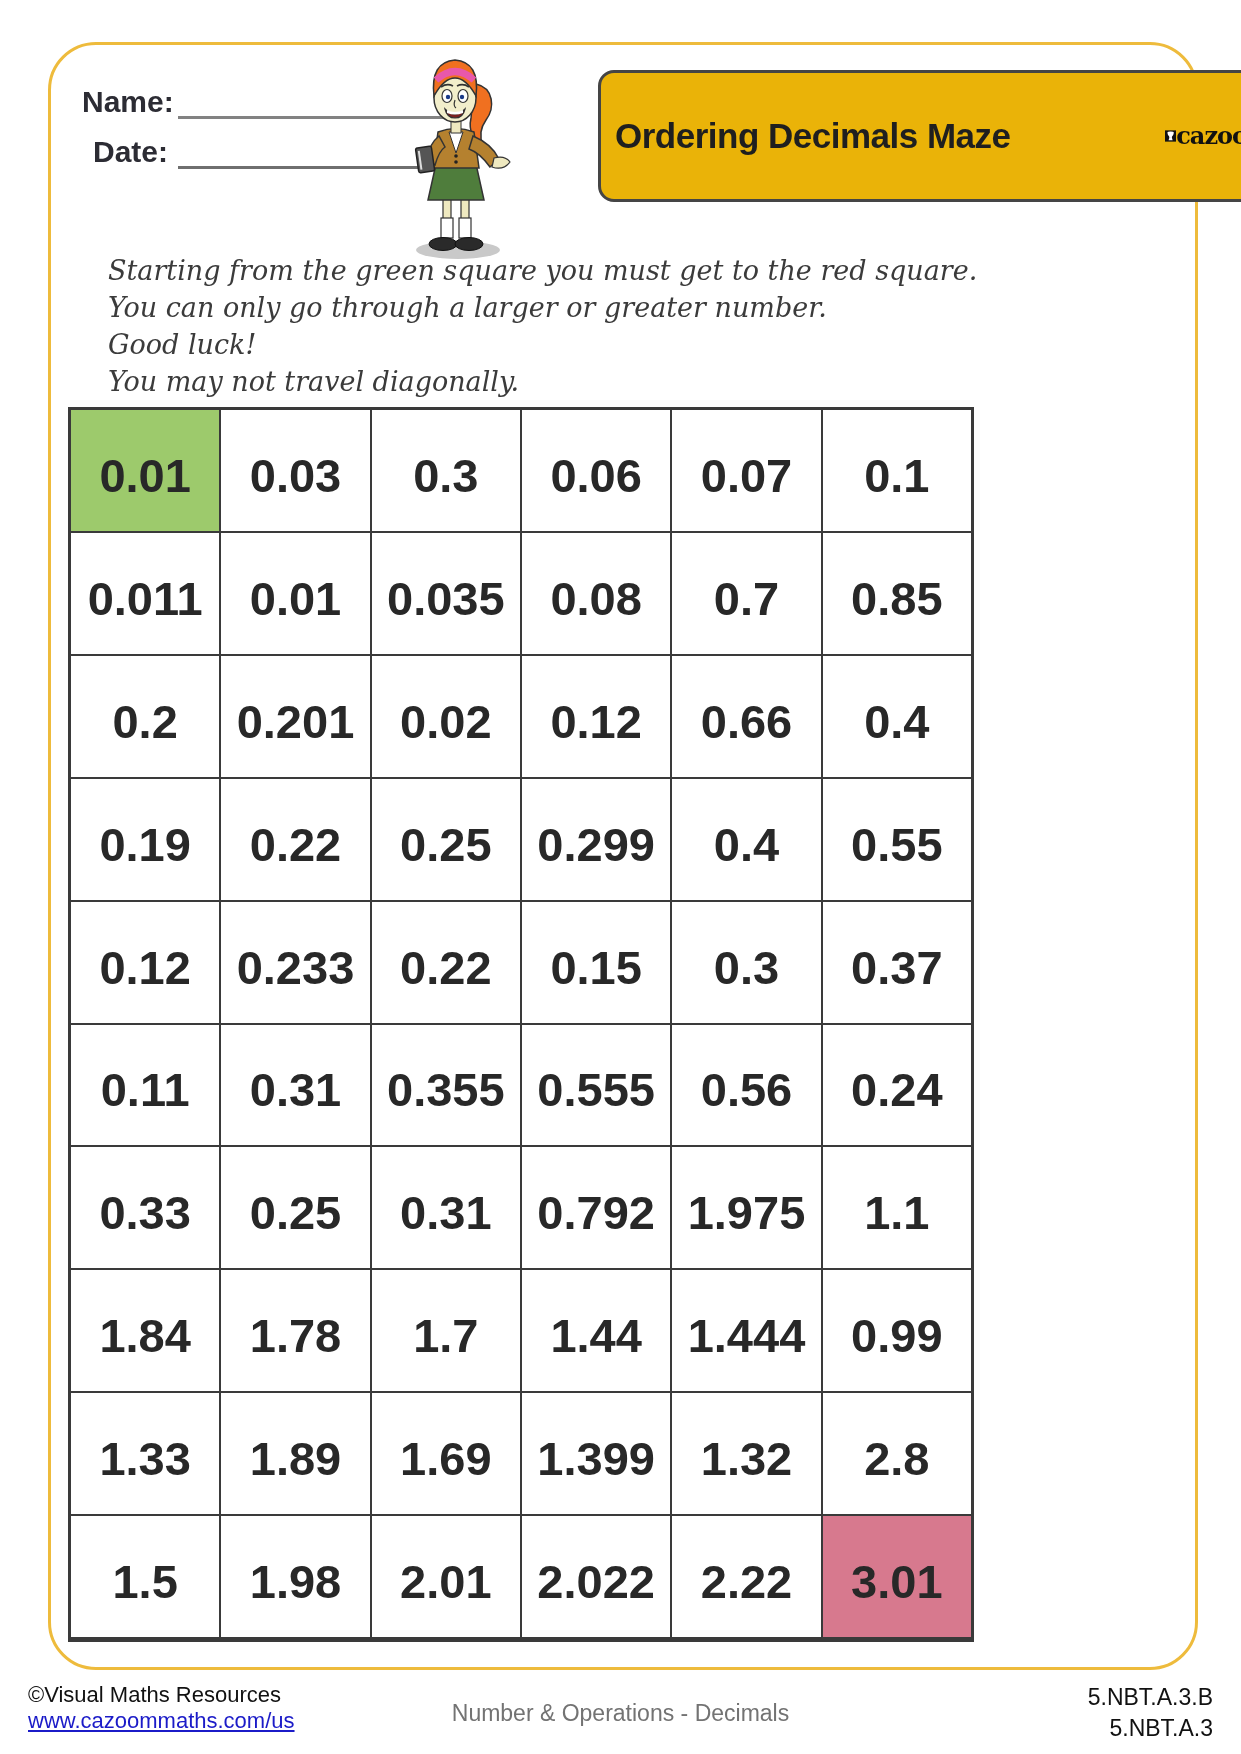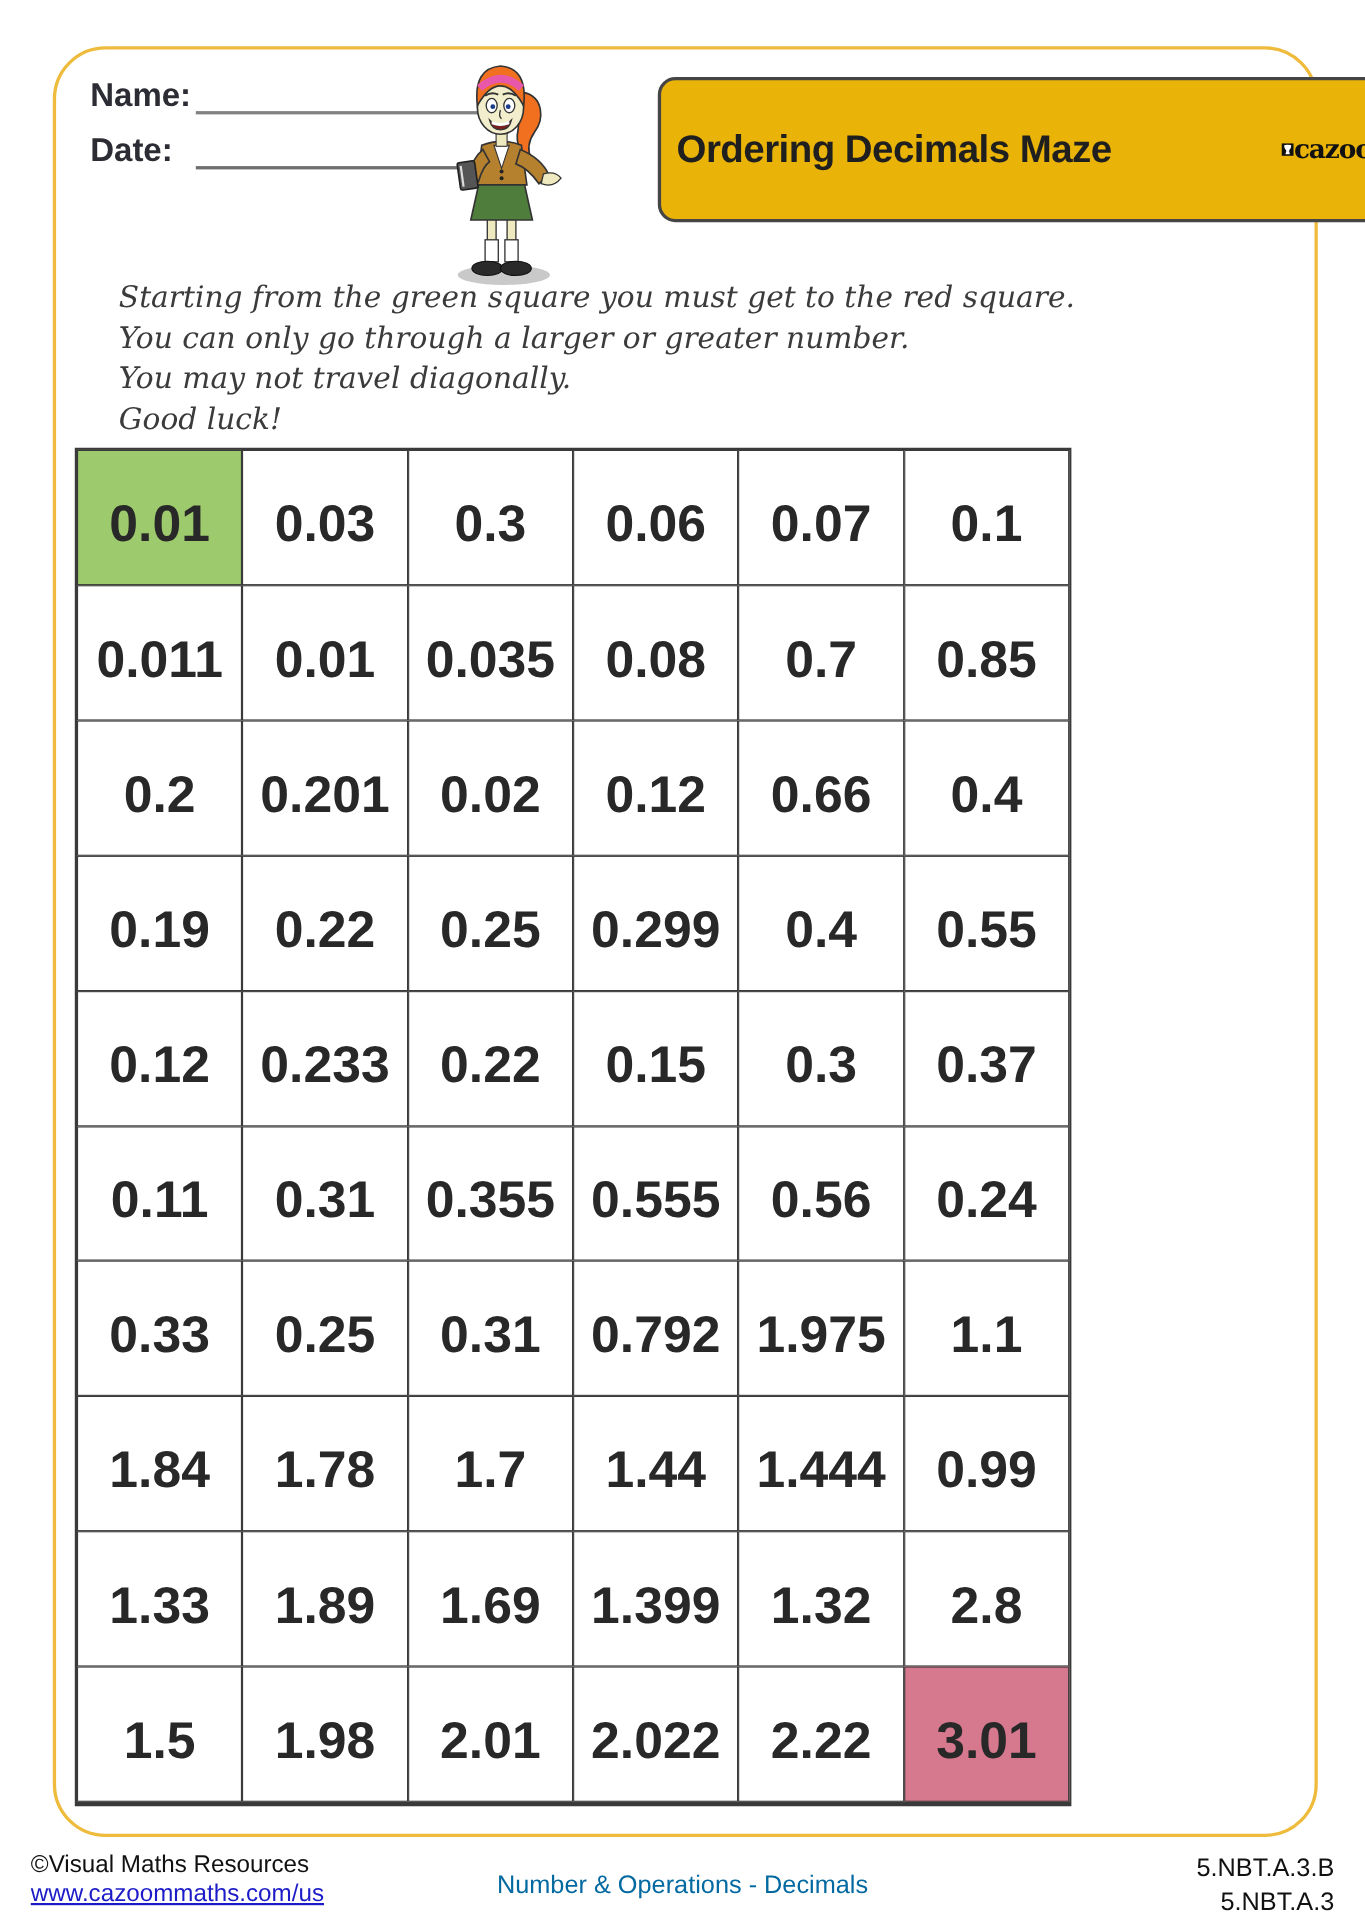--- a/index.html
+++ b/index.html
@@ -9,21 +9,21 @@
     font-family:"Liberation Sans",sans-serif;
     position:relative;
     overflow:hidden;
   }
   .frame{
     position:absolute;left:48px;top:42px;width:1150px;height:1628px;
     border:3px solid #eebb3c;border-radius:48px;
     box-sizing:border-box;
   }
   
-  .namedate{position:absolute;left:82px;top:70px;}
+  .namedate{position:absolute;left:82px;top:85px;text-align:right;}
   .nd-row{display:flex;align-items:flex-end;margin-bottom:16px;}
   .nd-label{font-weight:bold;font-size:30px;color:#2c2c34;width:86px;}
   .nd-line{display:inline-block;width:272px;border-bottom:3px solid #828282;height:28px;margin-left:10px;}
   
   .titlebox{
     position:absolute;left:598px;top:70px;width:692px;height:132px;
     background:#eab308;border:3px solid #454545;border-radius:16px;
     box-sizing:border-box;display:flex;align-items:center;
   }
   .title{font-size:35px;font-weight:bold;color:#1f1f1f;padding-left:14px;letter-spacing:-0.5px;}
@@ -44,21 +44,21 @@
   }
   .cell{
     border:1px solid #3a3a3a;
     display:flex;align-items:center;justify-content:center;
     font-weight:bold;font-size:47px;color:#282828;
     padding-top:10px;box-sizing:border-box;
   }
   
   .footer-left{position:absolute;left:28px;top:1682px;font-size:22px;color:#111;}
   .footer-link{color:#1b1bc8;text-decoration:underline;font-size:22px;}
-  .footer-center{position:absolute;left:0;width:1241px;top:1700px;text-align:center;font-size:23px;color:#0369a1;}
+  .footer-center{position:absolute;left:0;width:1241px;top:1700px;text-align:center;font-size:23px;color:#737373;}
   .footer-right{position:absolute;right:28px;top:1682px;text-align:right;font-size:23px;color:#111;line-height:31px;}
 </style>
 </head>
 <body>
 
 <div>
 
   <div class="frame"></div>
 
   <div class="namedate">
@@ -117,22 +117,22 @@
         <path d="M17,15 C17,34 30,40 30,47 C30,58 25,62 25,69 L53,69 C53,62 48,58 48,47 C48,40 61,34 61,15 Z" fill="#ffffff"></path>
         <path d="M30,47 q9,4 18,0" stroke="#bbb" stroke-width="2" fill="none"></path>
       </svg>
       <span class="logo-text">cazoom!</span>
     </div>
   </div>
 
   <div class="instructions">
     <div>Starting from the green square you must get to the red square.</div>
     <div>You can only go through a larger or greater number.</div>
+    <div>Good luck!</div>
     <div>You may not travel diagonally.</div>
-    <div>Good luck!</div>
   </div>
 
   <div class="maze" id="maze">
       <div class="cell" style="background: rgb(157, 202, 108);">0.01</div>
       <div class="cell">0.03</div>
       <div class="cell">0.3</div>
       <div class="cell">0.06</div>
       <div class="cell">0.07</div>
       <div class="cell">0.1</div>
       <div class="cell">0.011</div>

